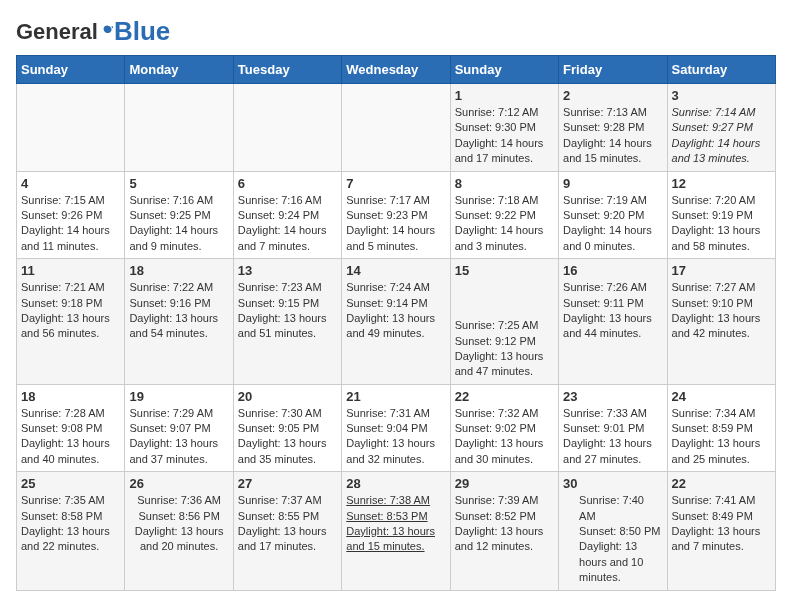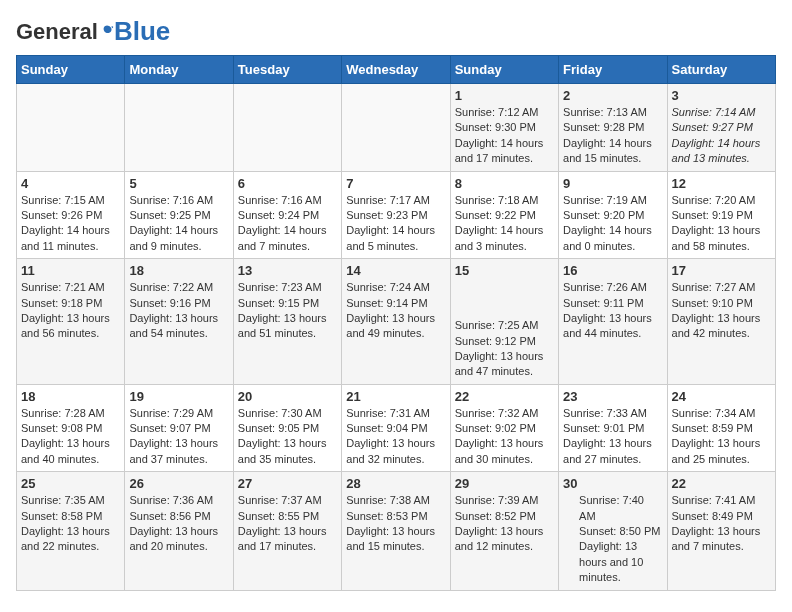--- a/index.html
+++ b/index.html
@@ -285,33 +285,33 @@
       </tr>
       <tr>
         <td>
           <span class="day-number">25</span>
           <div class="day-info" style="white-space: pre-line;">Sunrise: 7:35 AM
 Sunset: 8:58 PM
 Daylight: 13 hours and 22 minutes.</div>
         </td>
         <td>
           <span class="day-number">26</span>
-          <div class="day-info" style="white-space: pre-line;">Sunrise: 7:36 AM
+          <div class="day-info" style="white-space: pre-line; text-align: center;">Sunrise: 7:36 AM
 Sunset: 8:56 PM
 Daylight: 13 hours and 20 minutes.</div>
         </td>
         <td>
           <span class="day-number">27</span>
           <div class="day-info" style="white-space: pre-line;">Sunrise: 7:37 AM
 Sunset: 8:55 PM
 Daylight: 13 hours and 17 minutes.</div>
         </td>
         <td>
           <span class="day-number">28</span>
-          <div class="day-info" style="white-space: pre-line;">Sunrise: 7:38 AM
+          <div class="day-info" style="white-space: pre-line; text-decoration: underline;">Sunrise: 7:38 AM
 Sunset: 8:53 PM
 Daylight: 13 hours and 15 minutes.</div>
         </td>
         <td>
           <span class="day-number">29</span>
           <div class="day-info" style="white-space: pre-line;">Sunrise: 7:39 AM
 Sunset: 8:52 PM
 Daylight: 13 hours and 12 minutes.</div>
         </td>
         <td>

